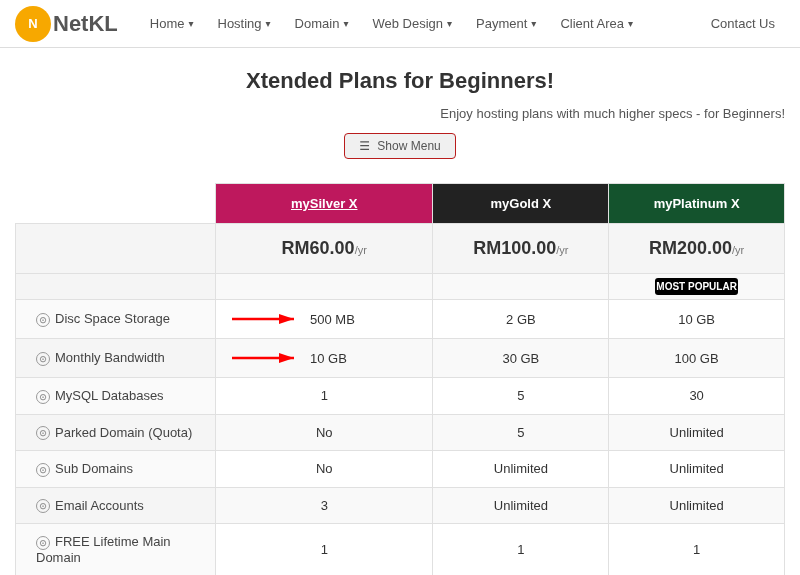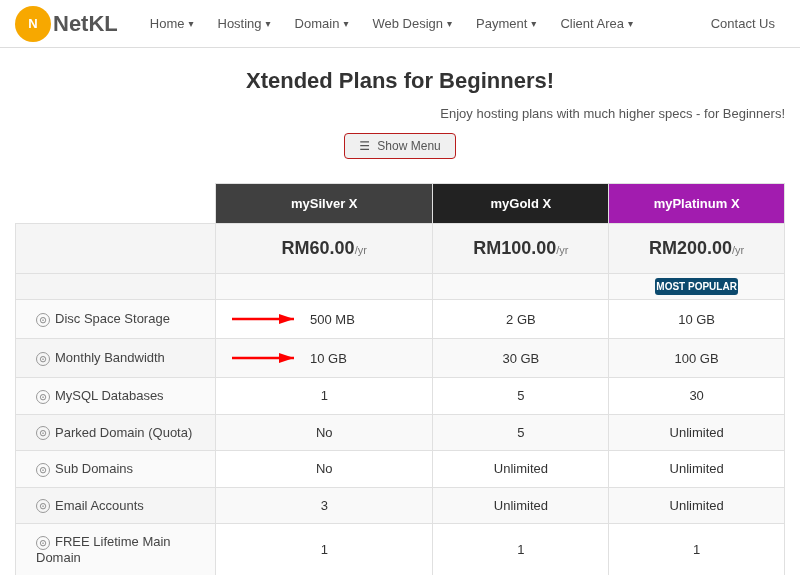--- a/index.html
+++ b/index.html
@@ -119,33 +119,34 @@
       color: #444;
     }
     .header-row th {
       padding: 12px;
     }
     .header-row th:first-child {
       background: #fff;
       border: none;
     }
     .plan-header-silver {
-      background: #404040;
+      background: #be185d;
       color: #fff;
       font-weight: bold;
       font-size: 15px;
+      text-decoration: underline;
     }
     .plan-header-gold {
       background: #222;
       color: #fff;
       font-weight: bold;
       font-size: 15px;
     }
     .plan-header-platinum {
-      background: #a21caf;
+      background: #14532d;
       color: #fff;
       font-weight: bold;
       font-size: 15px;
     }
     .price-row td {
       font-size: 18px;
       font-weight: bold;
       background: #f5f5f5;
       padding: 14px;
     }
@@ -156,21 +157,21 @@
     .price-small {
       font-size: 11px;
       font-weight: normal;
       color: #777;
     }
     .most-popular-row td {
       background: #f5f5f5;
       padding: 4px;
     }
     .most-popular-badge {
-      background: #0c4a6e;
+      background: #000000;
       color: #fff;
       font-size: 10px;
       font-weight: bold;
       padding: 3px 1px;
       border-radius: 3px;
       display: inline-block;
       text-transform: uppercase;
     }
     .info-icon {
       display: inline-block;

